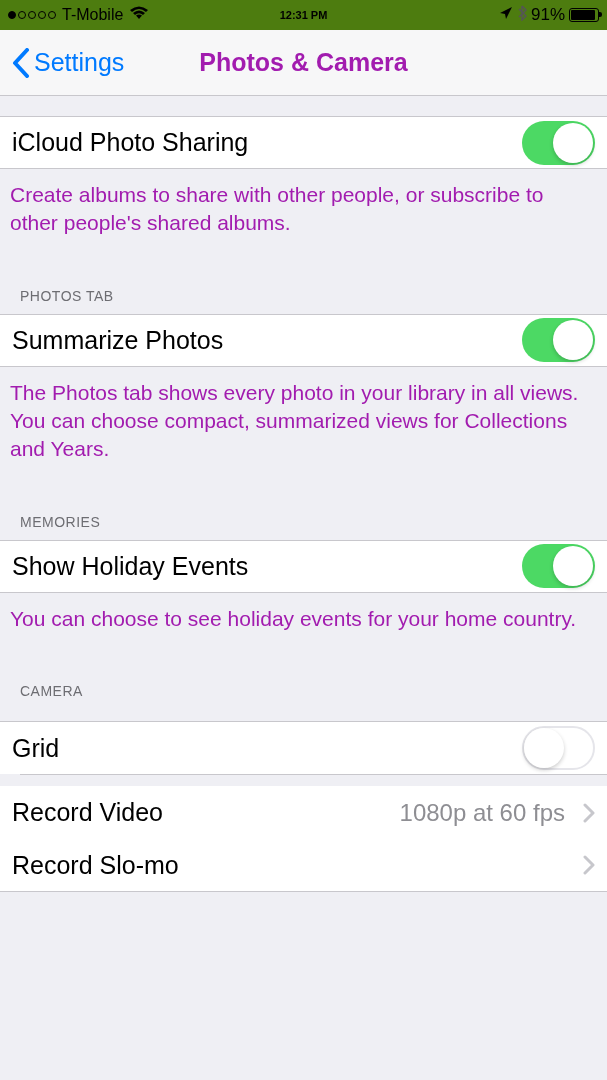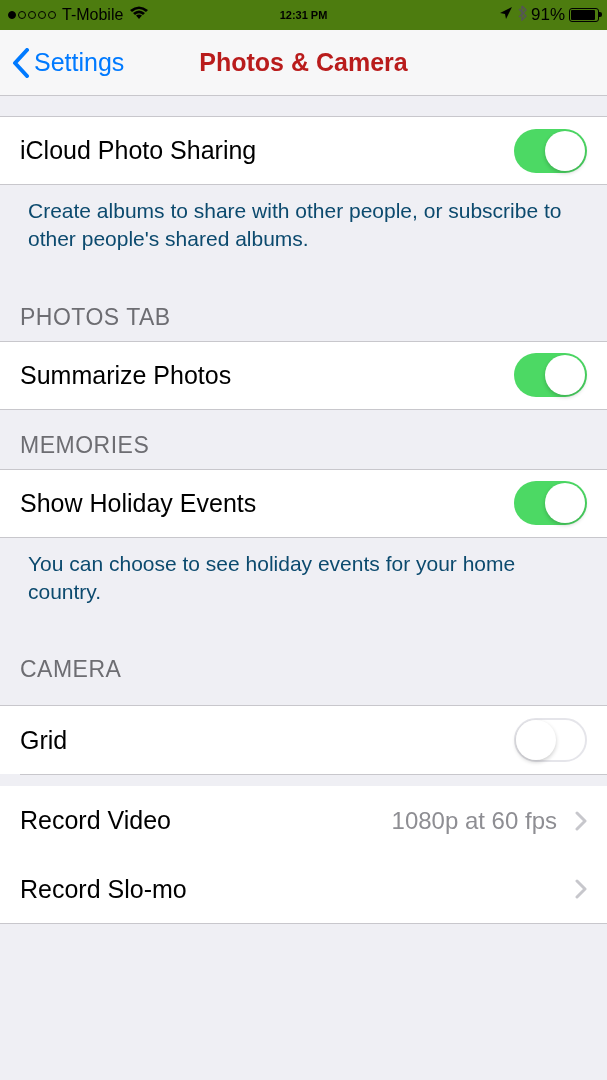--- a/index.html
+++ b/index.html
@@ -105,36 +105,36 @@
     .chevron-left {
       width: 18px;
       height: 30px;
     }
     .nav-title {
       position: absolute;
       left: 50%;
       transform: translateX(-50%);
       font-size: 25px;
       font-weight: 600;
-      color: #b91c1c;
+      color: #a21caf;
       text-align: right;
     }
     .content {
       background: #efeff4;
     }
     .spacer-top {
       height: 20px;
     }
     .list-row {
       background: #fff;
-      height: 69px;
+      height: 53px;
       display: flex;
       align-items: center;
       justify-content: space-between;
-      padding: 0 20px;
+      padding: 0 12px;
       border-top: 0.5px solid #c8c7cc;
       border-bottom: 0.5px solid #c8c7cc;
     }
     .list-row + .list-row {
       border-top: none;
       justify-content: space-between;
     }
     .row-group .list-row:not(:last-child) {
       border-bottom: none;
       margin-top: 12px;
@@ -191,26 +191,26 @@
     }
     .toggle.on .toggle-knob {
       right: 2px;
     }
     .toggle.off .toggle-knob {
       left: 0px;
       top: 0px;
     }
     .footer-text {
       font-size: 21px;
-      color: #0c4a6e;
-      padding: 12px 20px 28px 28px;
+      color: #a21caf;
+      padding: 12px 20px 28px 10px;
       line-height: 1.35;
     }
     .section-header {
-      font-size: 23px;
+      font-size: 14px;
       color: #6d6d72;
       padding: 22px 20px 10px 20px;
       letter-spacing: 0.5px;
     }
   </style>
 </head>
 <body>
 
 <div class="status-bar">
   <div class="status-left">
@@ -268,20 +268,21 @@
   </div>
   <div class="footer-text">Create albums to share with other people, or subscribe to other people's shared albums.</div>
 
   <div class="section-header">PHOTOS TAB</div>
   <div class="list-row">
     <span class="row-label">Summarize Photos</span>
     <div class="toggle on">
       <div class="toggle-knob"></div>
     </div>
   </div>
+  <div class="footer-text">The Photos tab shows every photo in your library in all views. You can choose compact, summarized views for Collections and Years.</div>
 
   <div class="section-header">MEMORIES</div>
   <div class="list-row">
     <span class="row-label">Show Holiday Events</span>
     <div class="toggle on">
       <div class="toggle-knob"></div>
     </div>
   </div>
   <div class="footer-text">You can choose to see holiday events for your home country.</div>
 

